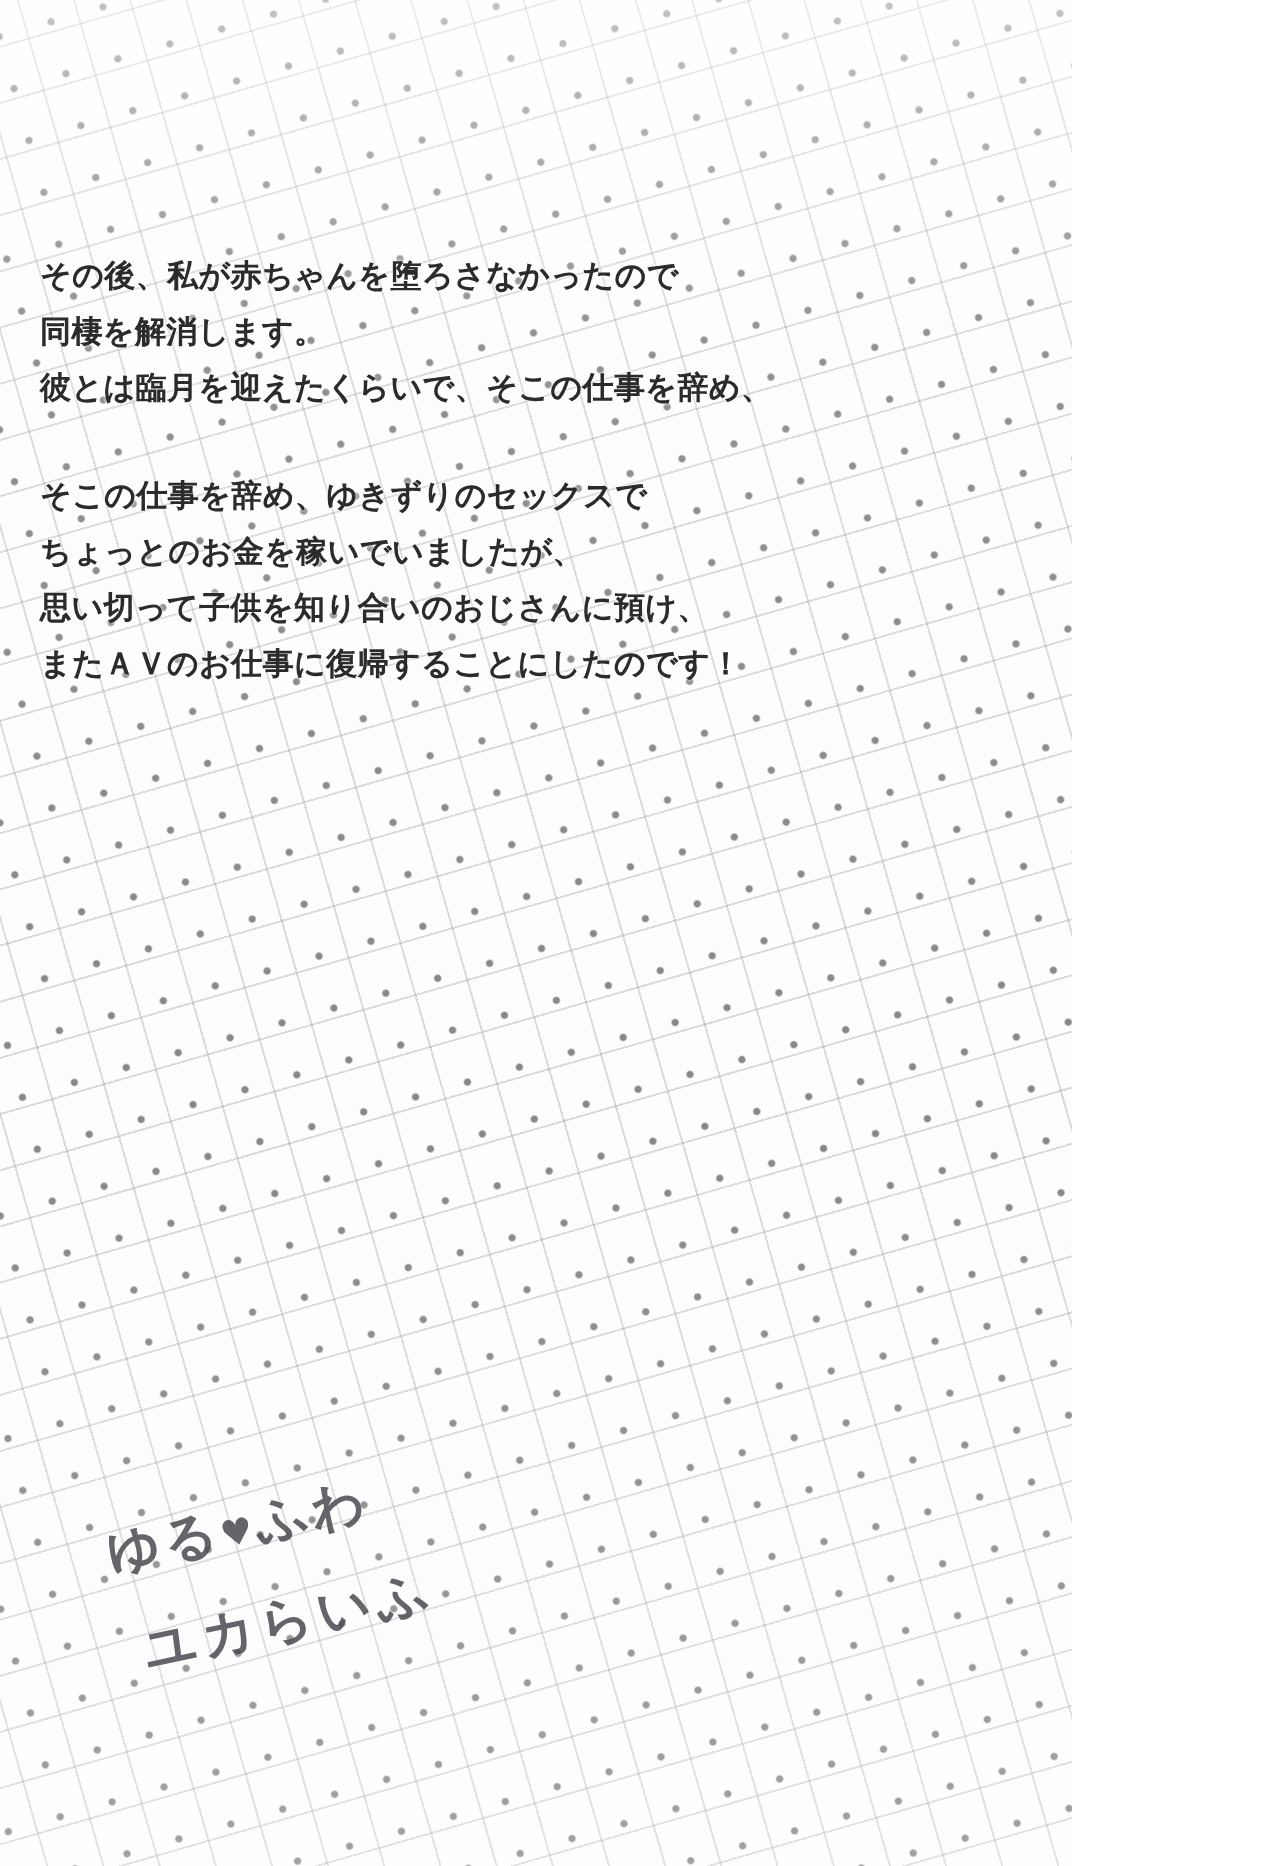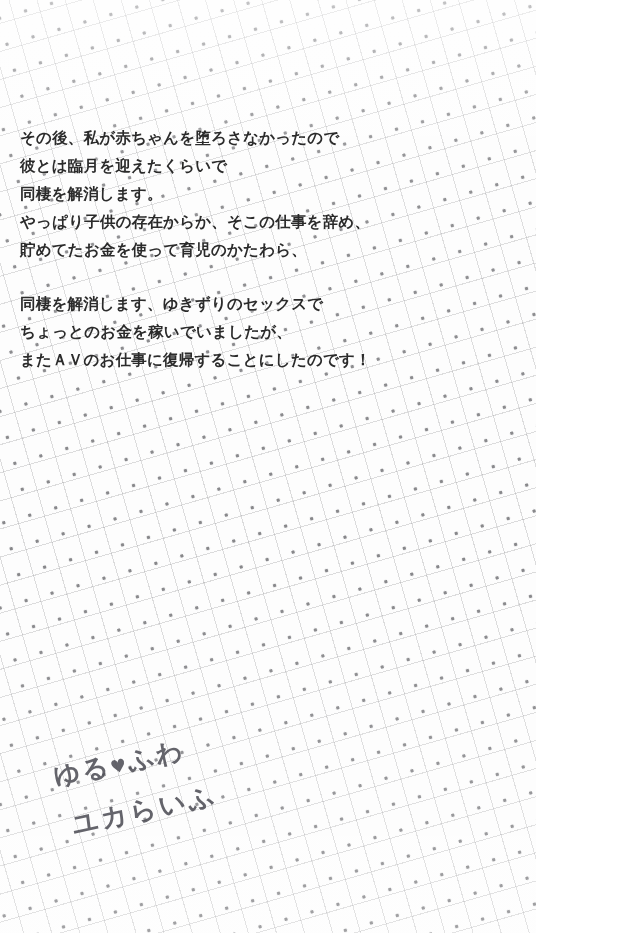--- a/index.html
+++ b/index.html
@@ -114,29 +114,28 @@
 <div class="page">
 
   <div class="lattice"></div>
   <div class="lattice-dots"></div>
   <div class="paper-fade"></div>
 
   <div class="text-block">
 
     <div class="para">
       <div class="line">その後、私が赤ちゃんを堕ろさなかったので</div>
-      <div class="line">彼とは臨月を迎えたくらいで</div>
       <div class="line">同棲を解消します。</div>
-      <div class="line">やっぱり子供の存在からか、そこの仕事を辞め、</div>
-      <div class="line">貯めてたお金を使って育児のかたわら、</div>
+      <div class="line">彼とは臨月を迎えたくらいで、そこの仕事を辞め、</div>
     </div>
 
     <div class="para">
-      <div class="line">同棲を解消します、ゆきずりのセックスで</div>
+      <div class="line">そこの仕事を辞め、ゆきずりのセックスで</div>
       <div class="line">ちょっとのお金を稼いでいましたが、</div>
+      <div class="line">思い切って子供を知り合いのおじさんに預け、</div>
       <div class="line">またＡＶのお仕事に復帰することにしたのです！</div>
     </div>
 
   </div>
 
   <div class="logo">
     <div class="logo-line-1"><span>ゆる</span><span class="heart">♥</span><span>ふわ</span></div>
     <div class="logo-line-2">ユカらいふ</div>
   </div>
 

